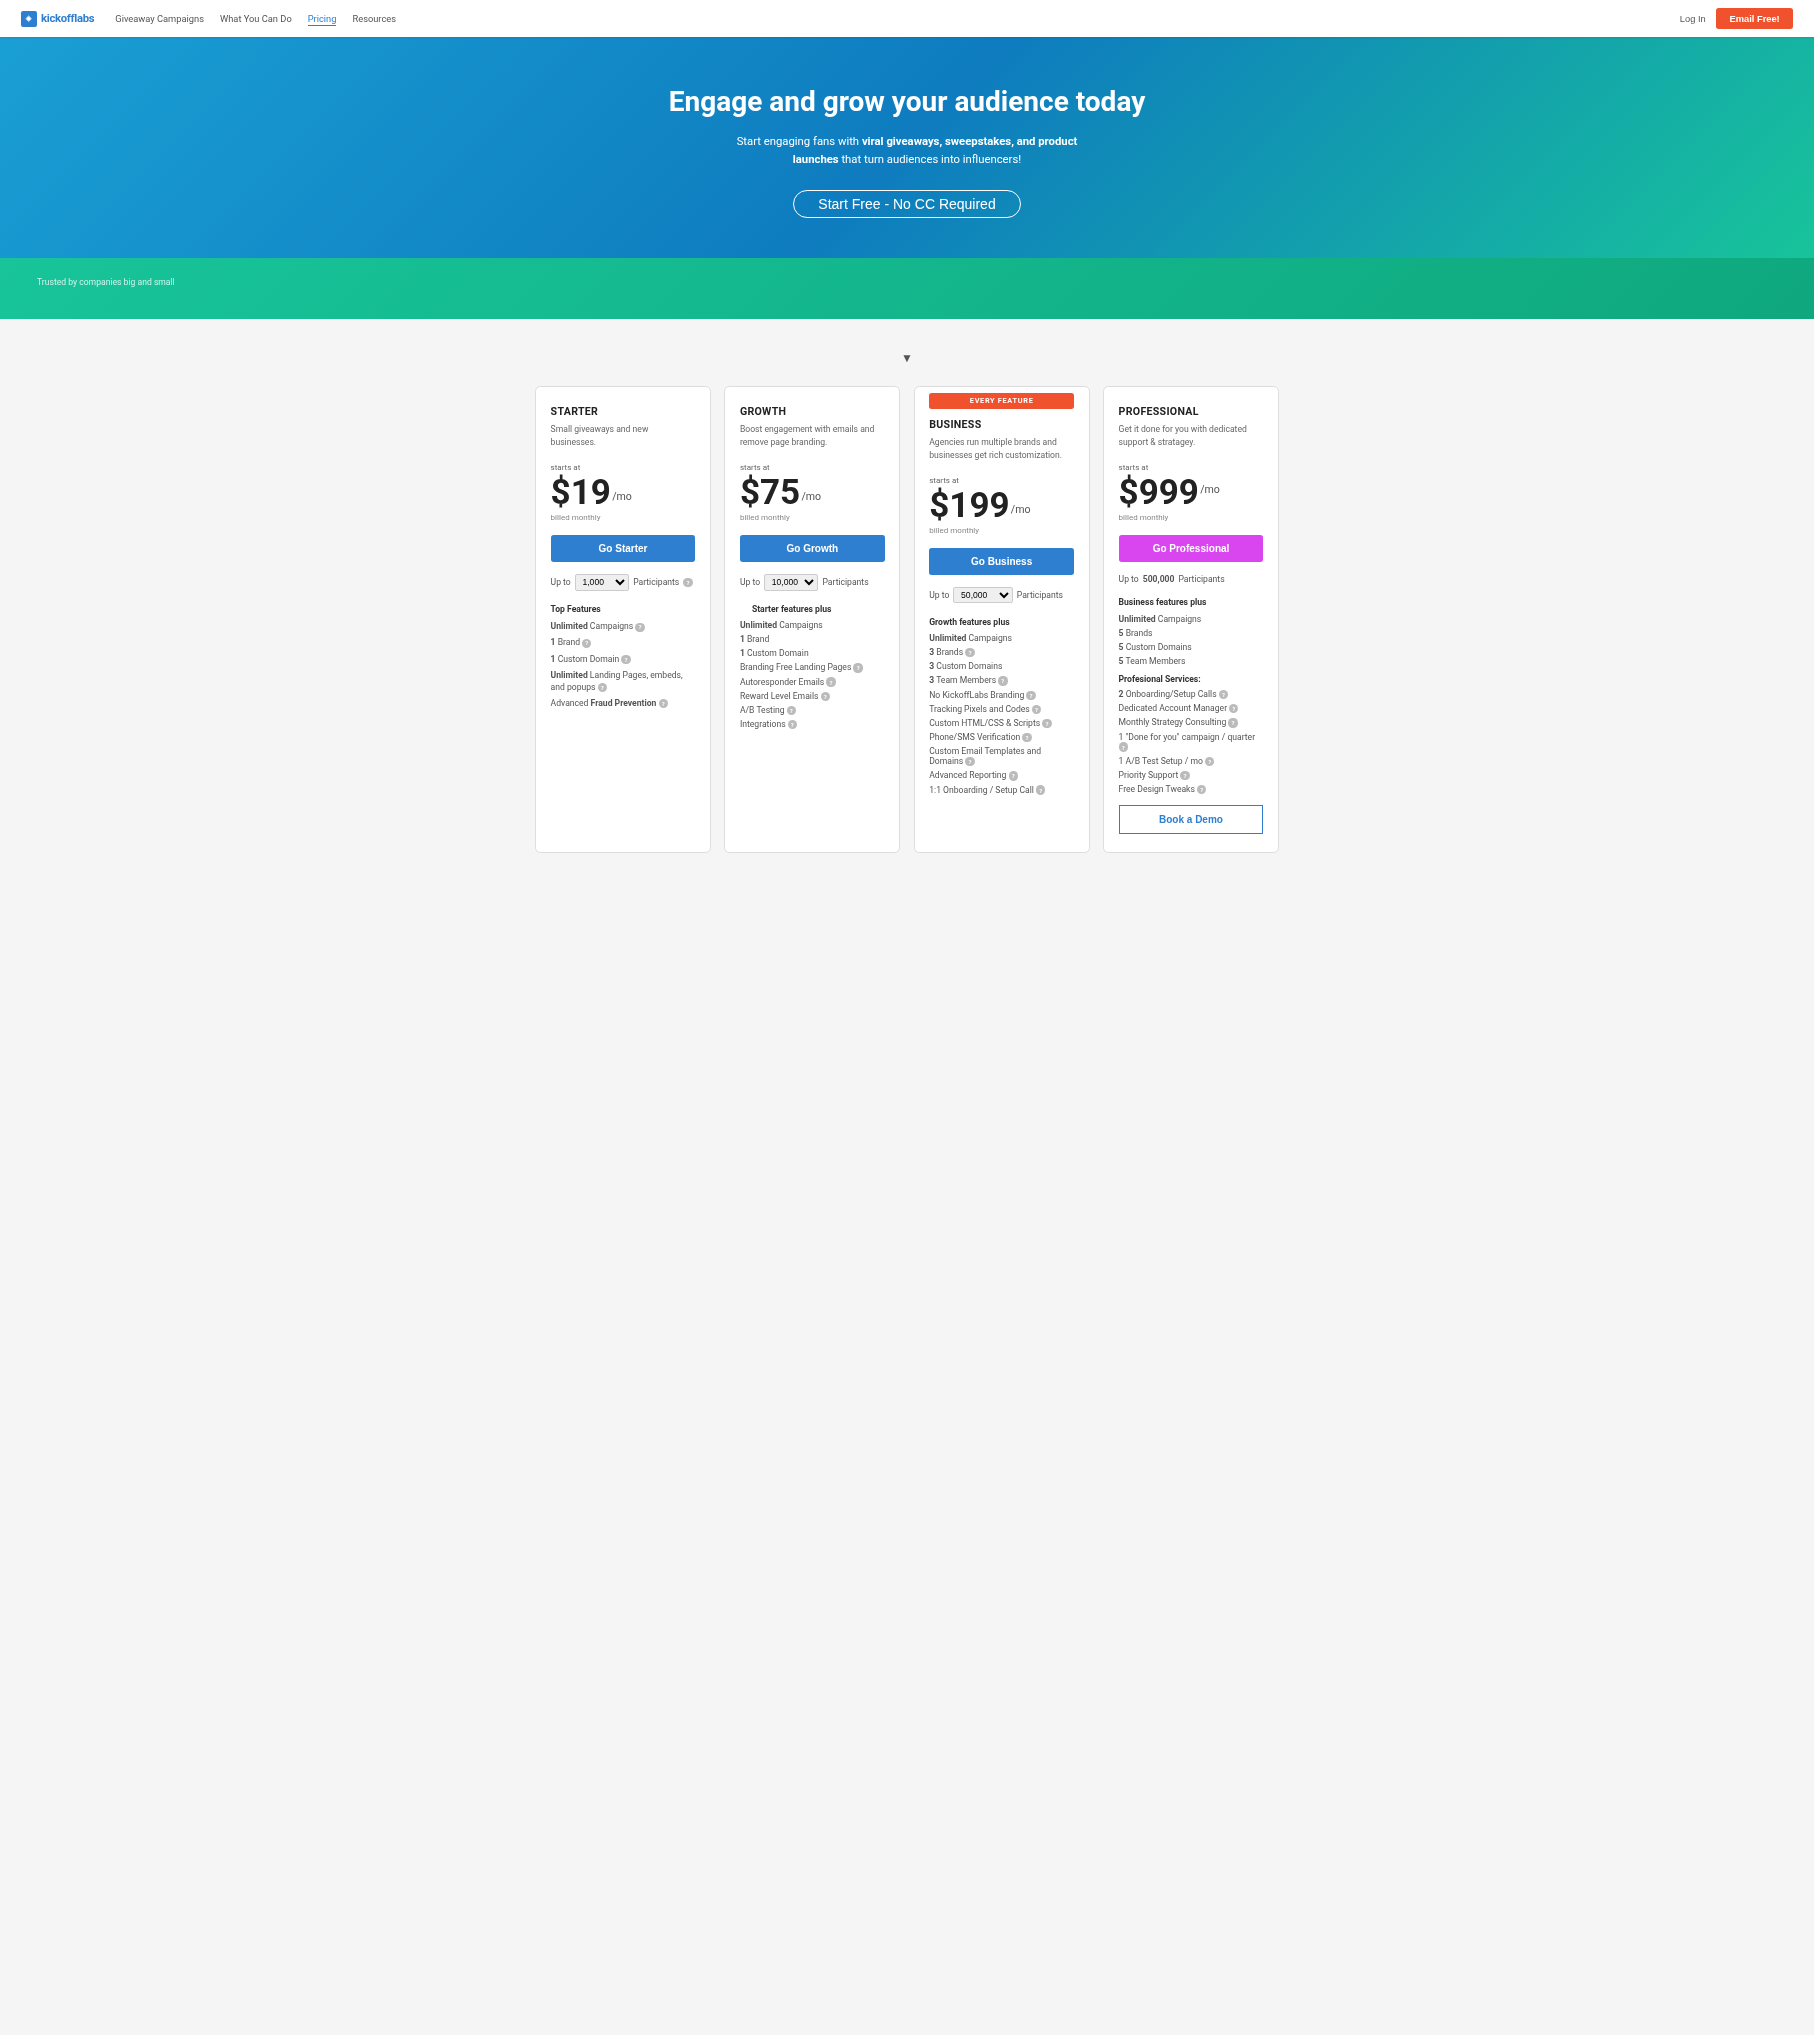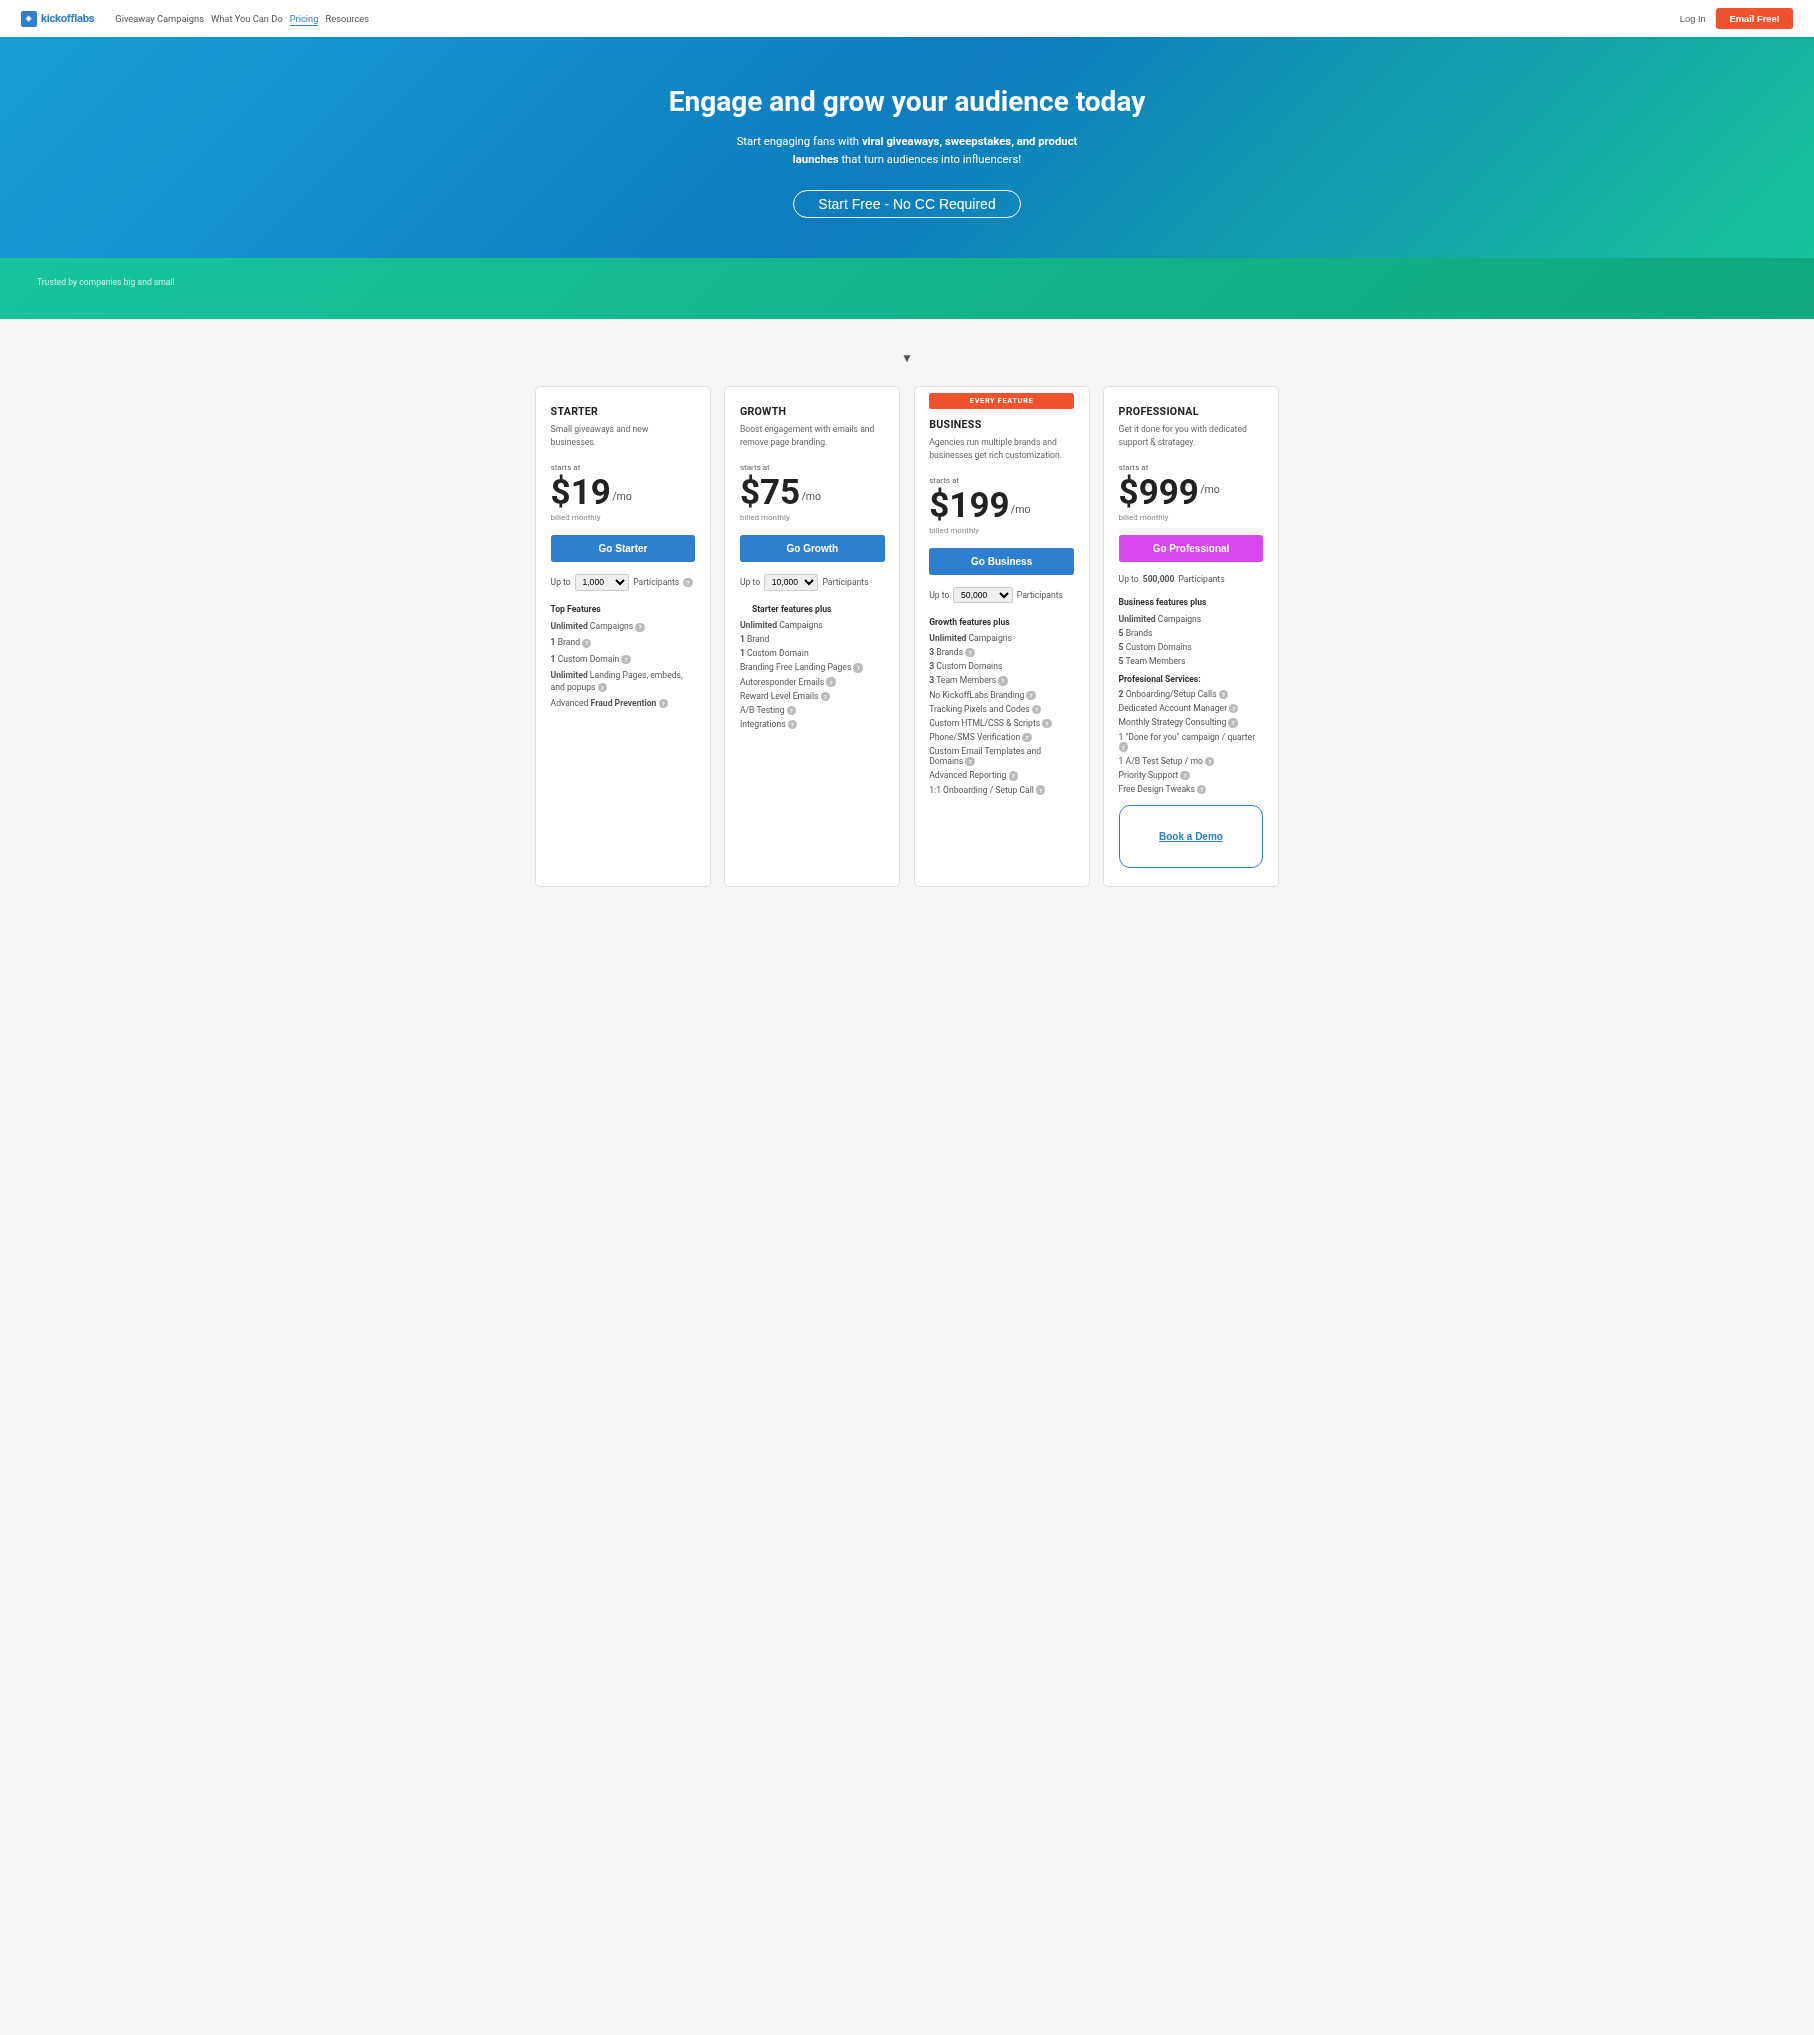--- a/index.html
+++ b/index.html
@@ -49,21 +49,21 @@
 <nav>
   <div style="display:flex;align-items:center;margin-right:21px;cursor:pointer;">
     <div style="width:16px;height:16px;background:#2e7fcf;border-radius:2px;margin-right:4px;display:flex;align-items:center;justify-content:center;">
       <svg width="9.3" height="9.3" viewBox="0 0 14 14" fill="none">
           <path d="M2 7 L7 2 L12 7 L7 12 Z" fill="white" opacity="0.7"></path>
           <circle cx="7" cy="7" r="2.5" fill="white"></circle>
         </svg>
     </div>
     <span style="font-weight:700;font-size:11.3px;color:#2e7fcf;letter-spacing:-0.3px;">kickofflabs</span>
   </div>
-  <div style="display:flex;gap:7px;align-items:center;flex:1;">
+  <div style="display:flex;gap:16px;align-items:center;flex:1;">
     <a class="nav-link" style="text-decoration:none;color:#555;font-size:9.3px;cursor:pointer;">Giveaway Campaigns</a>
     <a class="nav-link" style="text-decoration:none;color:#555;font-size:9.3px;cursor:pointer;">What You Can Do</a>
     <a class="nav-link active" style="text-decoration:none;color:#2e7fcf;font-size:9.3px;cursor:pointer;border-bottom:1.3px solid #2e7fcf;padding-bottom:1.3px;">Pricing</a>
     <a class="nav-link" style="text-decoration:none;color:#555;font-size:9.3px;cursor:pointer;">Resources</a>
   </div>
   <div style="display:flex;align-items:center;gap:10.6px;">
     <button style="background:none;border:none;color:#555;font-size:9.3px;cursor:pointer;">Log In</button>
     <button style="background:#f0522d;color:#fff;border:none;border-radius:2.7px;padding:5.3px 13.3px;font-size:9.3px;font-weight:600;cursor:pointer;">Email Free!</button>
   </div>
 </nav>
@@ -193,18 +193,18 @@
       <div style="font-size:8.6px;color:#555;margin-bottom:4px;"><strong>5</strong> Custom Domains</div>
       <div style="font-size:8.6px;color:#555;margin-bottom:8px;"><strong>5</strong> Team Members</div>
       <div style="font-size:8.6px;font-weight:700;color:#333;margin-bottom:5.3px;">Profesional Services:</div>
       <div style="font-size:8.6px;color:#555;margin-bottom:4px;"><strong>2</strong> Onboarding/Setup Calls <span style="display:inline-flex;align-items:center;justify-content:center;width:9.3px;height:9.3px;border-radius:50%;background:#bbb;color:#fff;font-size:6px;font-weight:700;cursor:pointer;">?</span></div>
       <div style="font-size:8.6px;color:#555;margin-bottom:4px;">Dedicated Account Manager <span style="display:inline-flex;align-items:center;justify-content:center;width:9.3px;height:9.3px;border-radius:50%;background:#bbb;color:#fff;font-size:6px;font-weight:700;cursor:pointer;">?</span></div>
       <div style="font-size:8.6px;color:#555;margin-bottom:4px;">Monthly Strategy Consulting <span style="display:inline-flex;align-items:center;justify-content:center;width:9.3px;height:9.3px;border-radius:50%;background:#bbb;color:#fff;font-size:6px;font-weight:700;cursor:pointer;">?</span></div>
       <div style="font-size:8.6px;color:#555;margin-bottom:4px;">1 "Done for you" campaign / quarter <span style="display:inline-flex;align-items:center;justify-content:center;width:9.3px;height:9.3px;border-radius:50%;background:#bbb;color:#fff;font-size:6px;font-weight:700;cursor:pointer;">?</span></div>
       <div style="font-size:8.6px;color:#555;margin-bottom:4px;">1 A/B Test Setup / mo <span style="display:inline-flex;align-items:center;justify-content:center;width:9.3px;height:9.3px;border-radius:50%;background:#bbb;color:#fff;font-size:6px;font-weight:700;cursor:pointer;">?</span></div>
       <div style="font-size:8.6px;color:#555;margin-bottom:4px;">Priority Support <span style="display:inline-flex;align-items:center;justify-content:center;width:9.3px;height:9.3px;border-radius:50%;background:#bbb;color:#fff;font-size:6px;font-weight:700;cursor:pointer;">?</span></div>
       <div style="font-size:8.6px;color:#555;margin-bottom:10.6px;">Free Design Tweaks <span style="display:inline-flex;align-items:center;justify-content:center;width:9.3px;height:9.3px;border-radius:50%;background:#bbb;color:#fff;font-size:6px;font-weight:700;cursor:pointer;">?</span></div>
-      <button style="width:100%;padding:25px;border-radius:11px;border:1.3px solid #2e7fcf;background:transparent;color:#2e7fcf;font-size:10px;font-weight:700;cursor:pointer;text-decoration:underline;">Book a Demo</button>
+      <button style="width:100%;padding:8px;border-radius:0;border:1.3px solid #2e7fcf;background:transparent;color:#2e7fcf;font-size:10px;font-weight:700;cursor:pointer;">Book a Demo</button>
     </div>
 
   </div>
 </section>
 
 
 </body></html>

